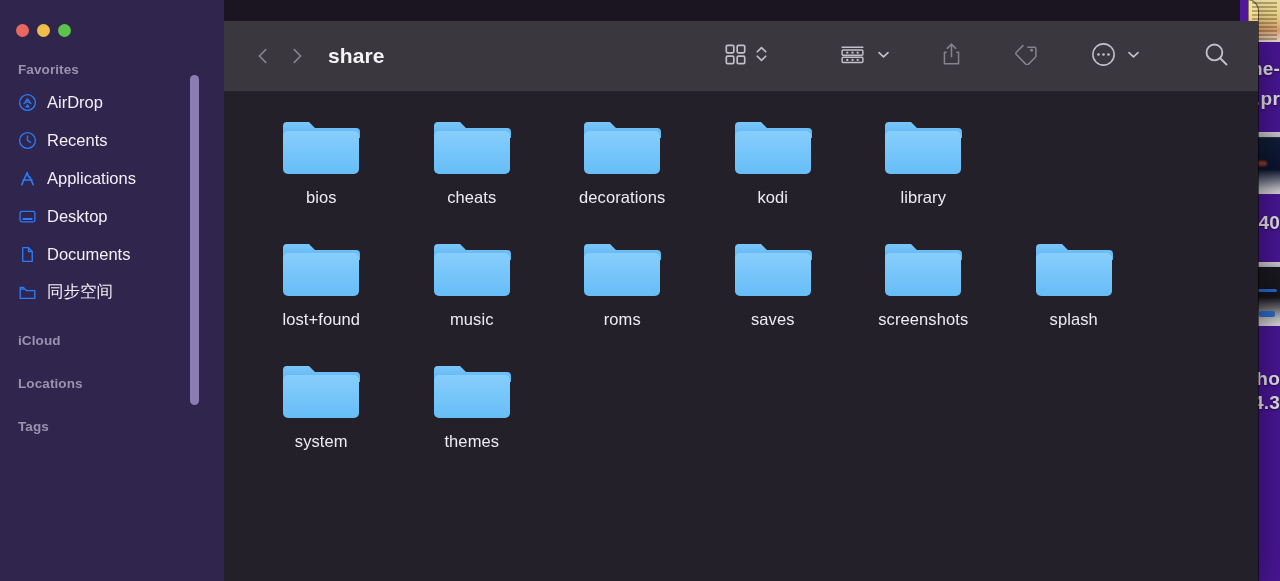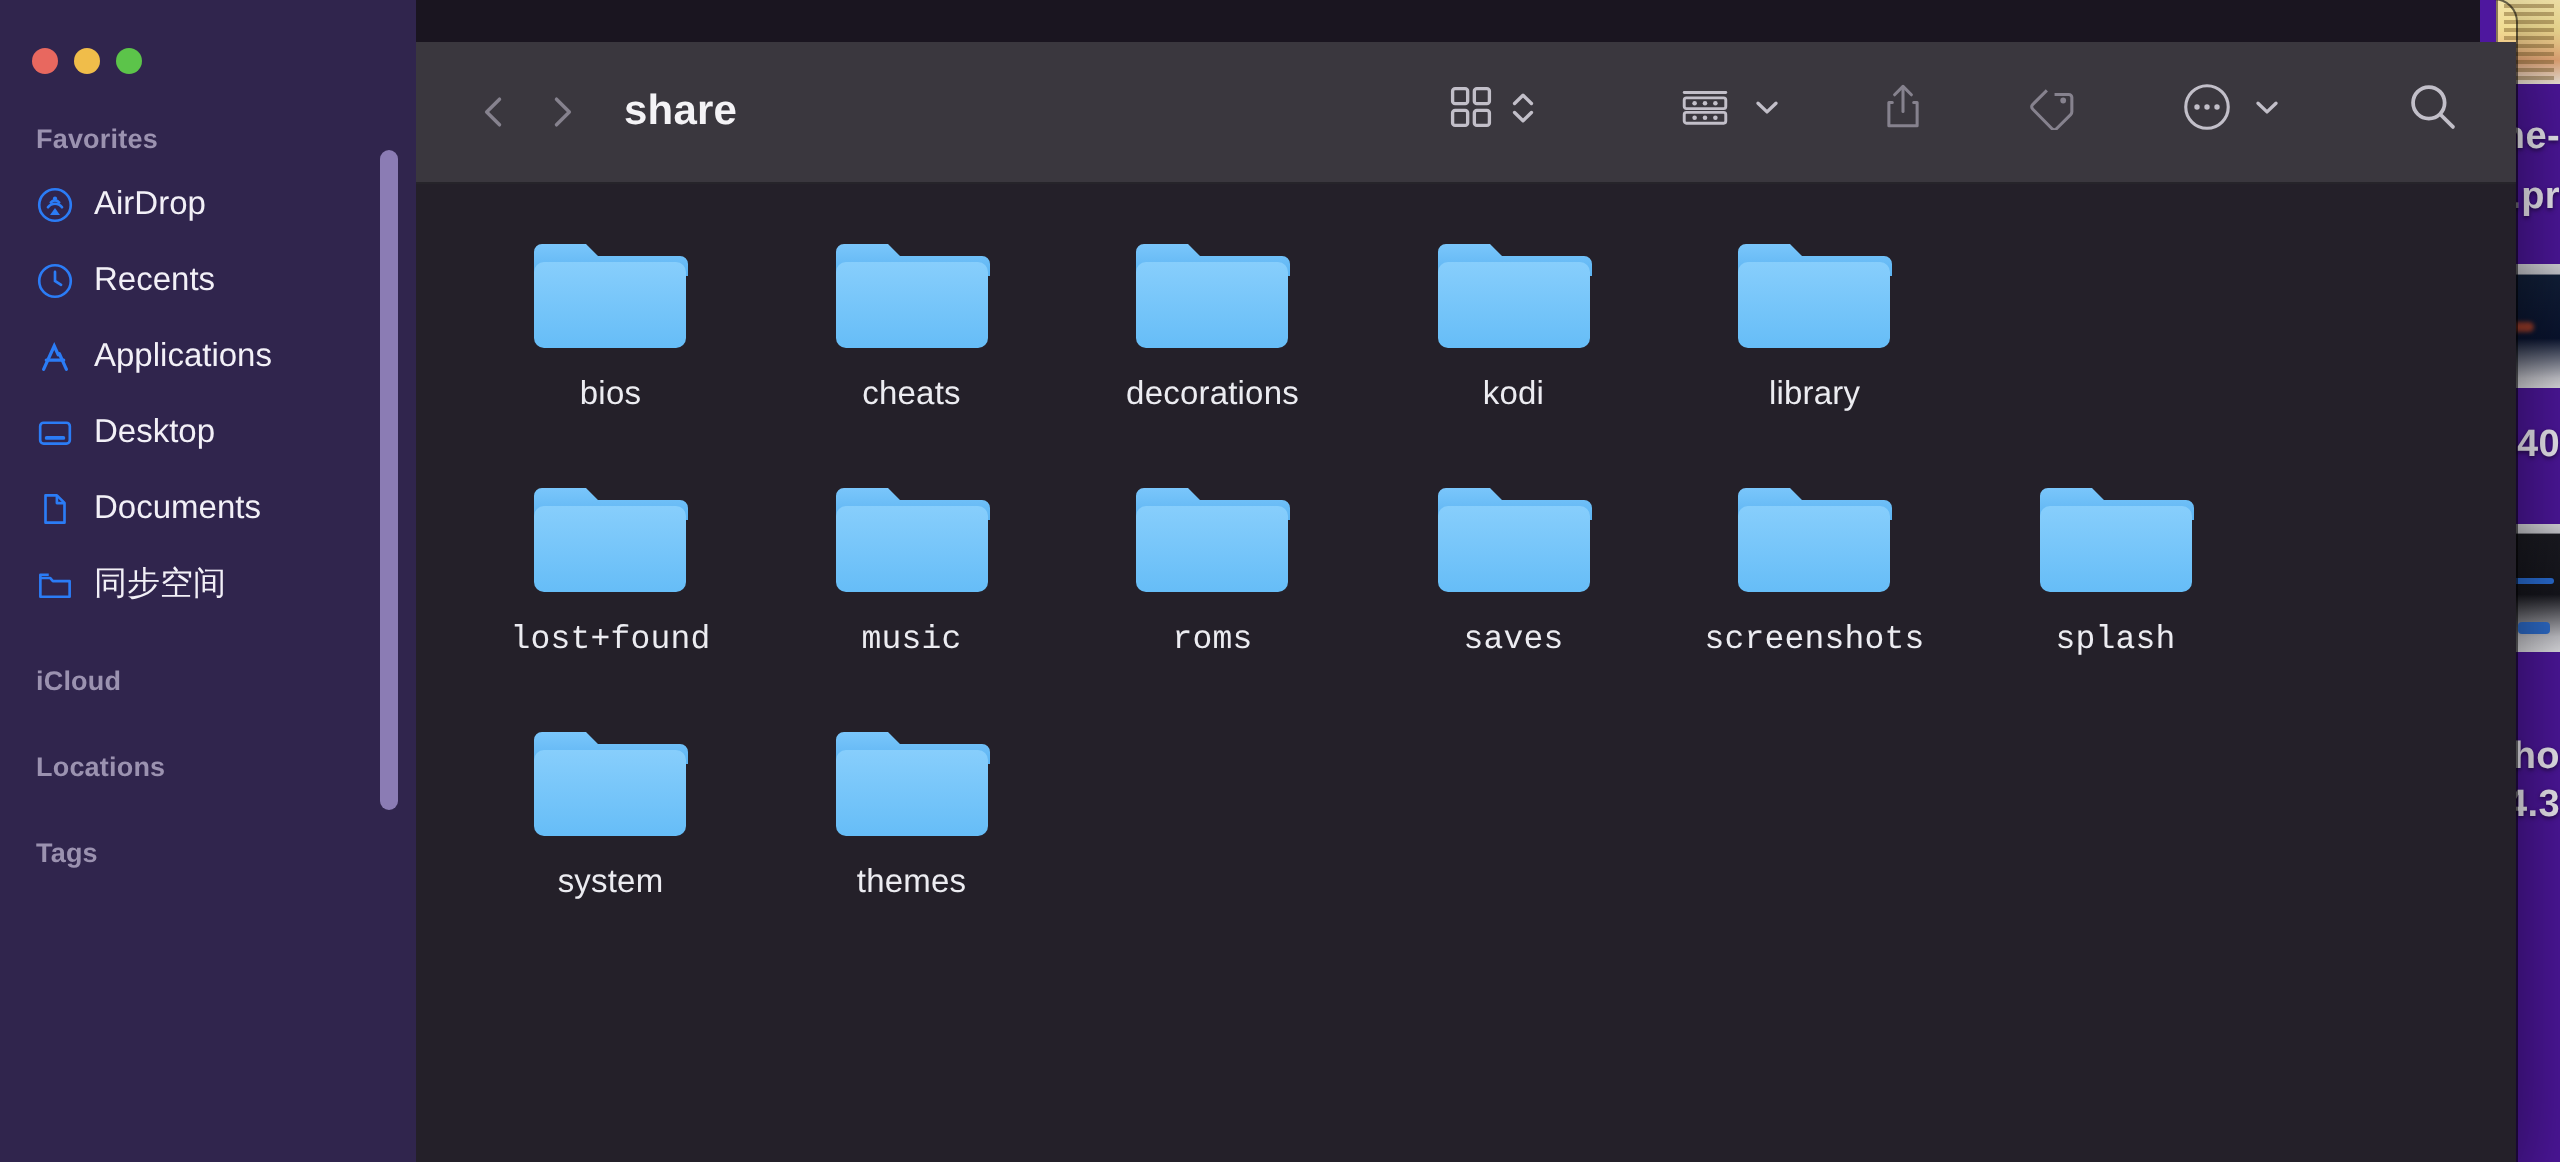--- a/index.html
+++ b/index.html
@@ -55,21 +55,21 @@
   
   #finder {
     position:absolute; left:0; top:0; width:1258px; height:581px;
     border-radius:0 11px 0 0; overflow:hidden;
     box-shadow:0 0 0 1px rgba(0,0,0,.55), 0 18px 50px rgba(0,0,0,.6);
     display:flex;
   }
 
   
   #sidebar {
-    width:208px; flex:none; height:581px; position:relative;
+    width:224px; flex:none; height:581px; position:relative;
     background:#30254d; padding-top:8px;
   }
   .tl-wrap { display:flex; gap:8px; padding:16px 0 0 16px; height:46px; }
   .tl { width:13px; height:13px; border-radius:50%; }
   .tl.r { background:#e8685f; }
   .tl.y { background:#f0bd4a; }
   .tl.g { background:#5cc44a; }
 
   .sb-head {
     color:#9b92b0; font-size:13.5px; font-weight:700;
@@ -399,21 +399,21 @@
           <span class="folder">
             <svg viewBox="0 0 82 64" width="82" height="64">
               <path d="M3 12a4 4 0 014-4h22l6 6h41a4 4 0 014 4v6H3z" fill="url(#fgt)"></path>
               <rect x="3" y="17" width="76" height="43" rx="5" fill="url(#fg)"></rect>
             </svg>
           </span>
           <span class="fname">library</span>
         </div>
       </div>
 
-      <div class="row r2" style="margin-left:22px;font-family:Liberation Mono, monospace;">
+      <div class="row r2" style="margin-left:22px;">
         <div class="cell">
           <span class="folder">
             <svg viewBox="0 0 82 64" width="82" height="64">
               <path d="M3 12a4 4 0 014-4h22l6 6h41a4 4 0 014 4v6H3z" fill="url(#fgt)"></path>
               <rect x="3" y="17" width="76" height="43" rx="5" fill="url(#fg)"></rect>
             </svg>
           </span>
           <span class="fname">lost+found</span>
         </div>
         <div class="cell">

